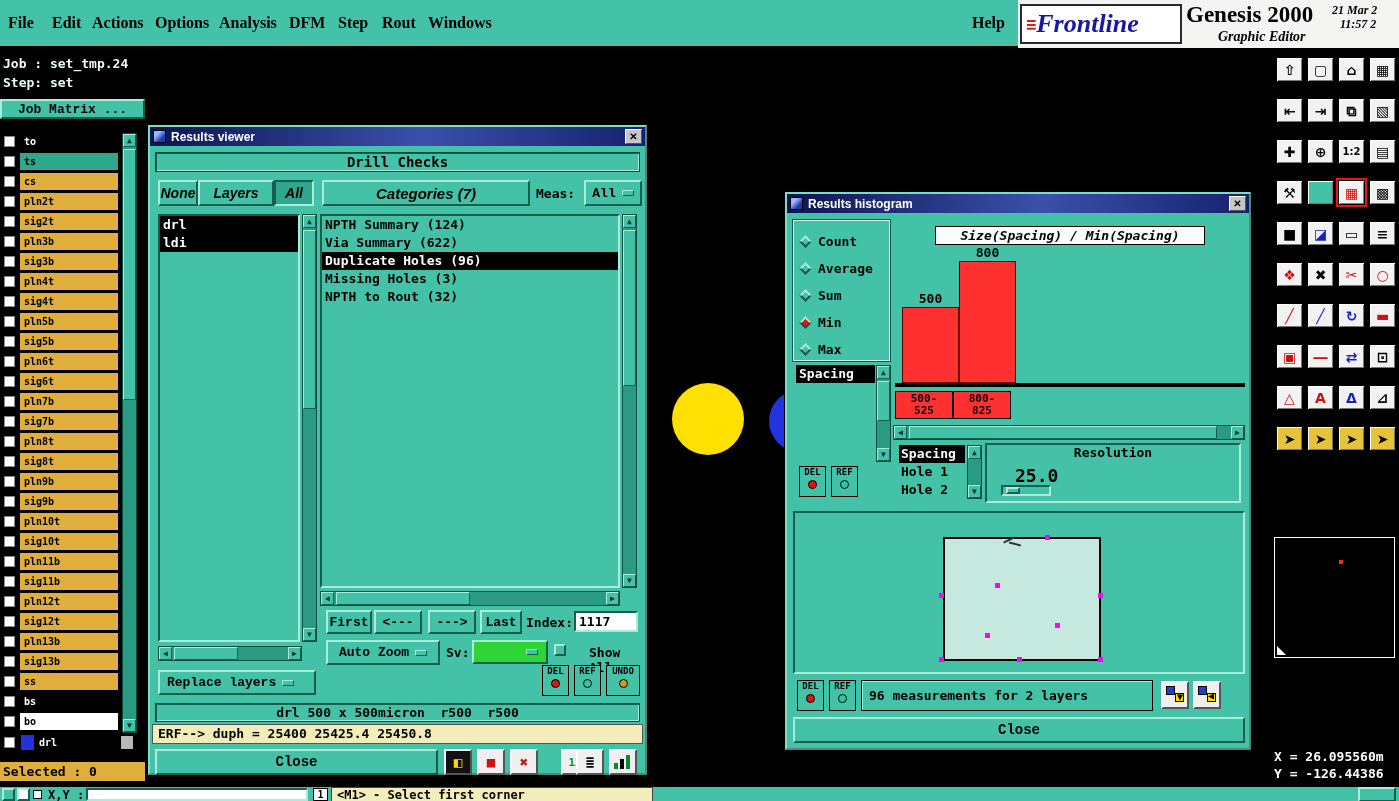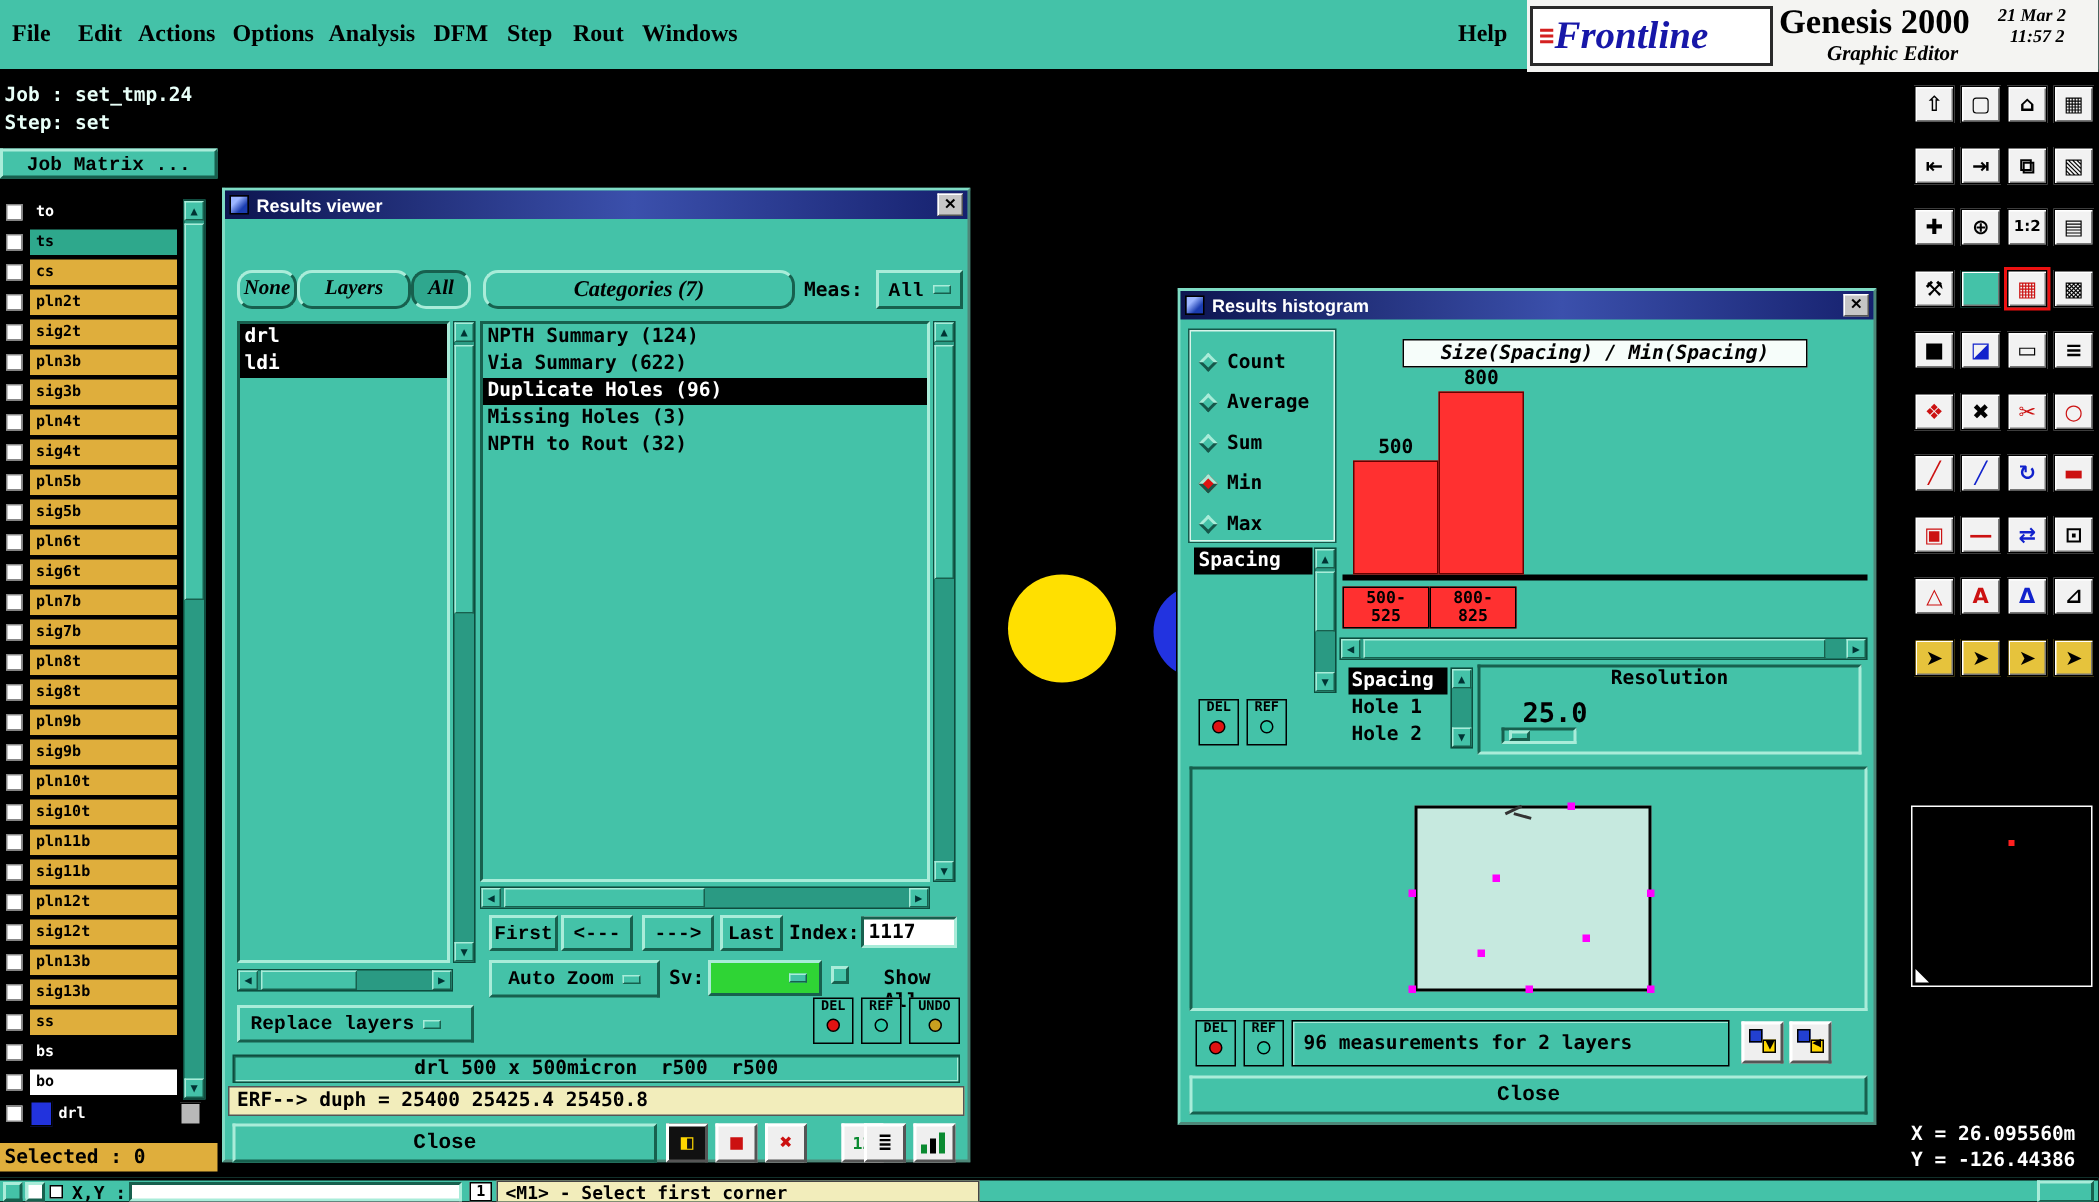--- a/index.html
+++ b/index.html
@@ -83,21 +83,21 @@
              border:1px solid #000; }
   .lchip.drl { left:35px; width:83px; }
   .lmini { position:absolute; left:120px; top:1px; width:14px; height:15px; background:#b8b8b8;
            border:1px solid #000; }
   .selbar { position:absolute; left:0; top:762px; width:145px; height:19px; background:#dfae3c;
             color:#000; font-size:13px; line-height:19px; padding-left:3px; z-index:2; }
 
   
   .btn { font-family:Liberation Mono, monospace; font-weight:bold; color:#000; cursor:default;
          display:flex; align-items:center; justify-content:center; }
-  .serifit { font-family:Liberation Serif, serif; font-style:italic; font-weight:bold;border-radius:10px; }
+  .serifit { font-family:Liberation Sans, sans-serif; font-style:italic; font-weight:bold; }
   .optbar { width:12px; height:6px; background:#44c2a8; border-top:1px solid #a9ecd9;
             border-left:1px solid #a9ecd9; border-right:1px solid #17604e;
             border-bottom:1px solid #17604e; margin-left:6px; }
   .listbox { position:absolute; background:#44c2a8; border-top:2px solid #17604e;
              border-left:2px solid #17604e; border-right:2px solid #a9ecd9;
              border-bottom:2px solid #a9ecd9; }
   .litem { height:18px; line-height:18px; font-size:13px; padding-left:3px; white-space:pre; }
   .litem.sel { background:#000; color:#fff; }
   .field { background:#fff; border-top:2px solid #17604e; border-left:2px solid #17604e;
            border-right:2px solid #a9ecd9; border-bottom:2px solid #a9ecd9;
@@ -361,20 +361,21 @@
 
 <div class="selbar">Selected : 0</div>
 
 <div id="viewer" class="win">
   <div class="titlebar">
     <span class="wicon"></span>
     <span>Results viewer</span>
     <span class="xbtn">✕</span>
   </div>
 
+  <div class="vhdr thinline">Drill Checks</div>
 
   <div class="btn raised serifit abs" style="left:8px; top:53px; width:40px; height:26px; font-size:14px;">None</div>
   <div class="btn raised serifit abs" style="left:48px; top:53px; width:76px; height:26px; font-size:14px;">Layers</div>
   <div class="btn pressed serifit abs" style="left:124px; top:53px; width:40px; height:26px; font-size:14px;">All</div>
   <div class="btn raised serifit abs" style="left:172px; top:53px; width:208px; height:26px; font-size:15px;">Categories (7)</div>
   <span class="navlbl" style="left:386px; top:59px;">Meas:</span>
   <div class="btn raised abs" style="left:434px; top:53px; width:58px; height:26px; font-size:13px;">
     <span>All</span>
     <span class="optbar"></span>
   </div>

